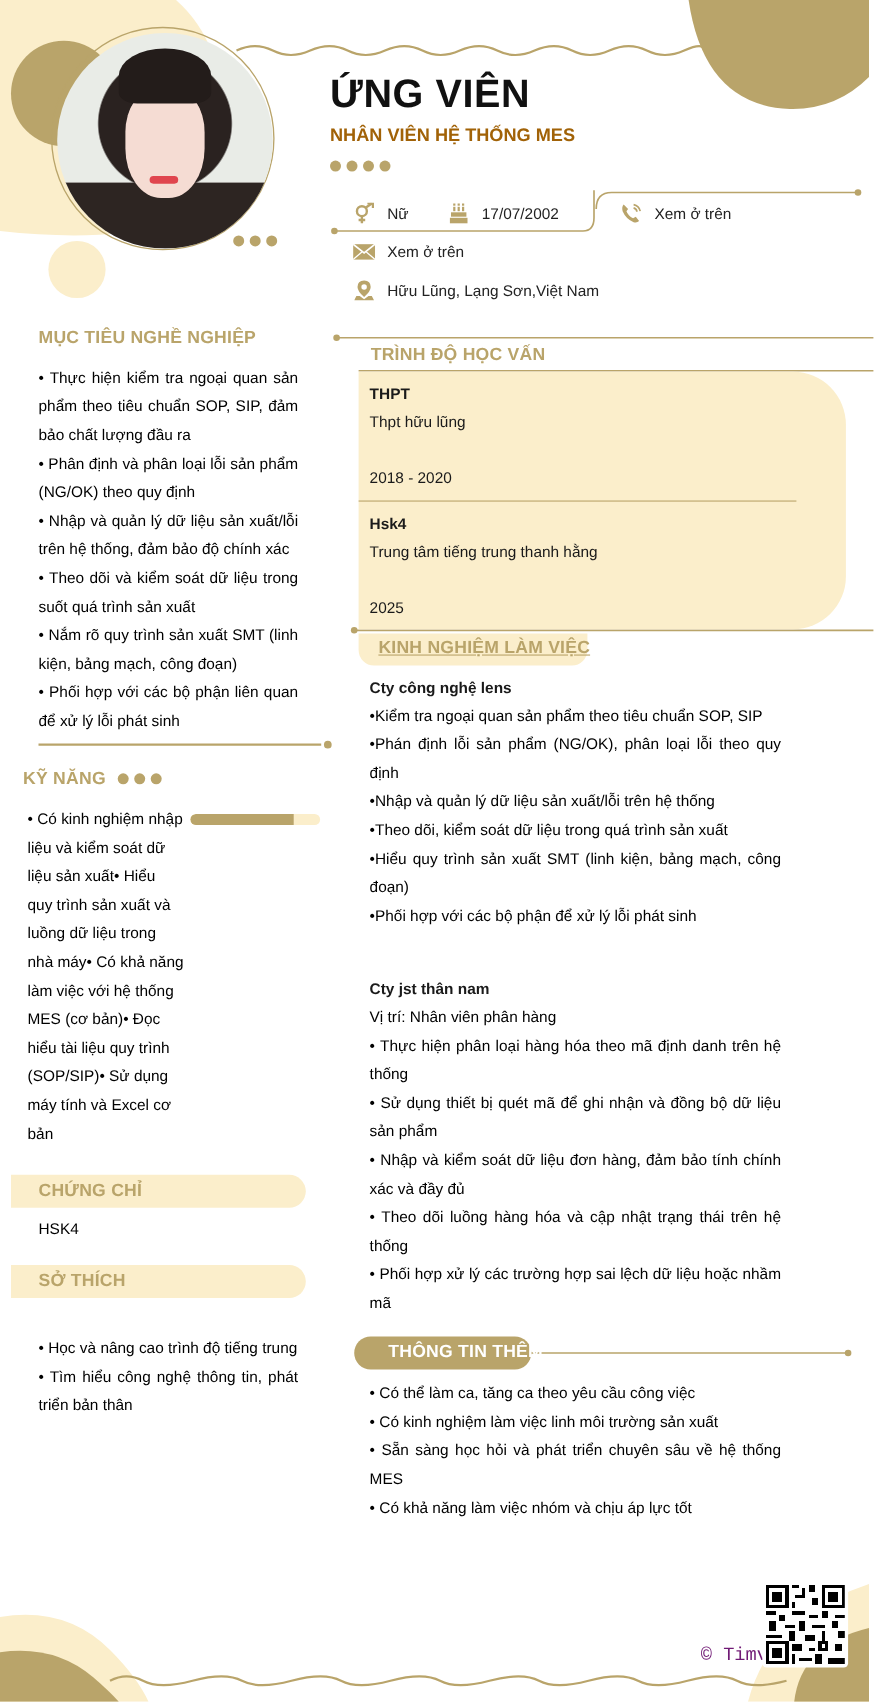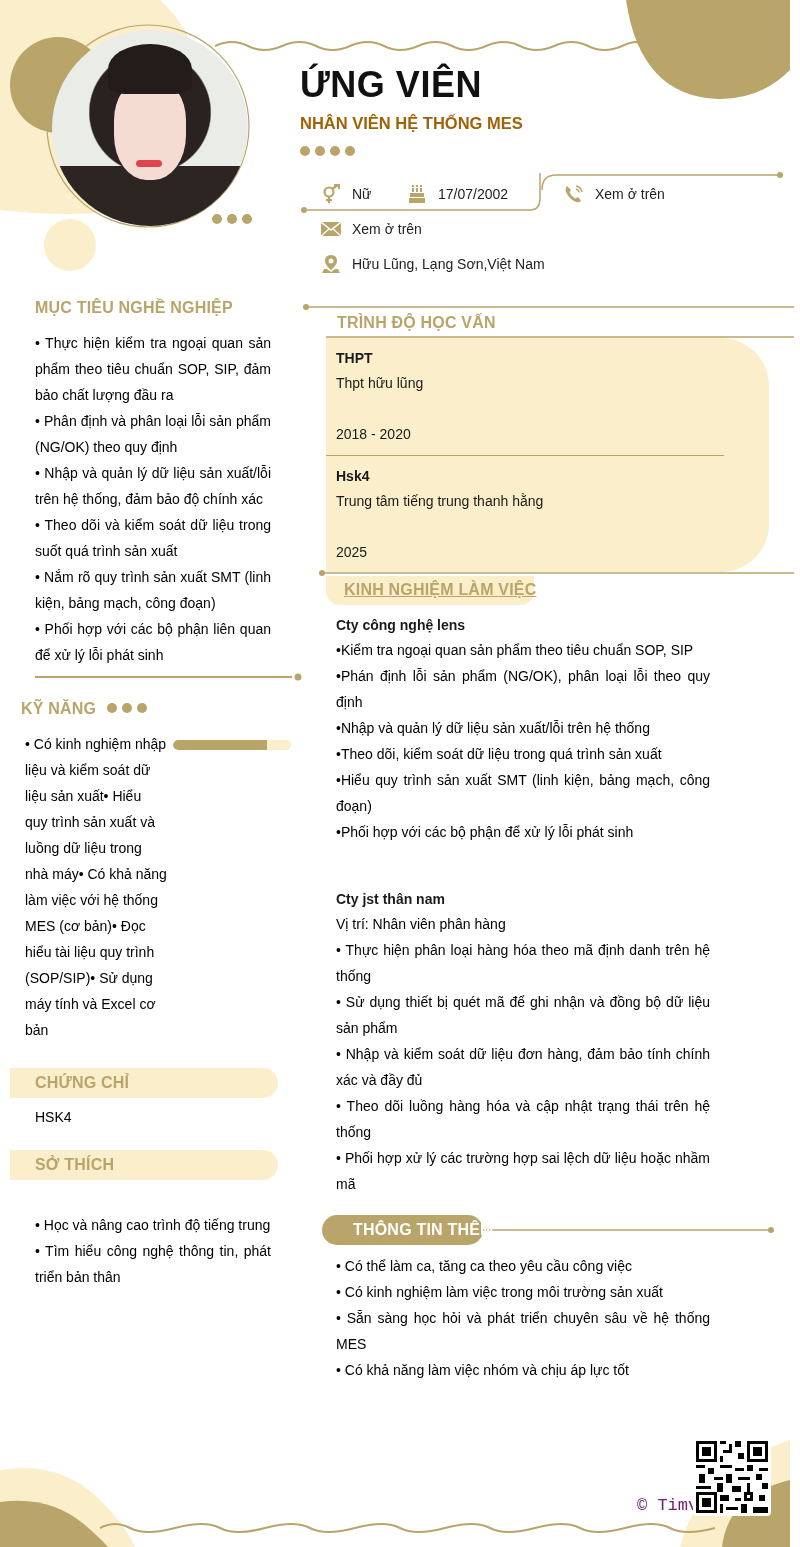--- a/index.html
+++ b/index.html
@@ -207,21 +207,21 @@
   <div class="body-text just">• Sử dụng thiết bị quét mã để ghi nhận và đồng bộ dữ liệu sản phẩm</div>
   <div class="body-text just">• Nhập và kiểm soát dữ liệu đơn hàng, đảm bảo tính chính xác và đầy đủ</div>
   <div class="body-text just">• Theo dõi luồng hàng hóa và cập nhật trạng thái trên hệ thống</div>
   <div class="body-text just">• Phối hợp xử lý các trường hợp sai lệch dữ liệu hoặc nhầm mã</div>
 </div>
 
 <div class="abs" style="left:322px; top:1215px; width:161px; height:30px; border-radius:15px; background:#b9a46a;"></div>
 <div class="abs sec-title" style="left:329px; top:1221px; color:#ffffff;margin-left:24px;">THÔNG TIN THÊM</div>
 <div class="abs body-text just" style="left:336px; top:1253px; width:374px;">
   <div>• Có thể làm ca, tăng ca theo yêu cầu công việc</div>
-  <div>• Có kinh nghiệm làm việc trong môi trường sản xuất</div>
+  <div>• Có kinh nghiệm làm việc linh môi trường sản xuất</div>
   <div>• Sẵn sàng học hỏi và phát triển chuyên sâu về hệ thống MES</div>
   <div>• Có khả năng làm việc nhóm và chịu áp lực tốt</div>
 </div>
 
 <div class="abs copyright" style="left:637px; top:1496px;">© Timv</div>
 <div class="abs qr" style="left:693px; top:1438px; width:78px; height:78px; padding:3px;">
   <svg width="72" height="72" viewBox="0 0 24 24" shape-rendering="crispEdges">
     <rect x="0" y="0" width="7" height="7" fill="#000"></rect>
       <rect x="1" y="1" width="5" height="5" fill="#fff"></rect>
       <rect x="2" y="2" width="3" height="3" fill="#000"></rect>

